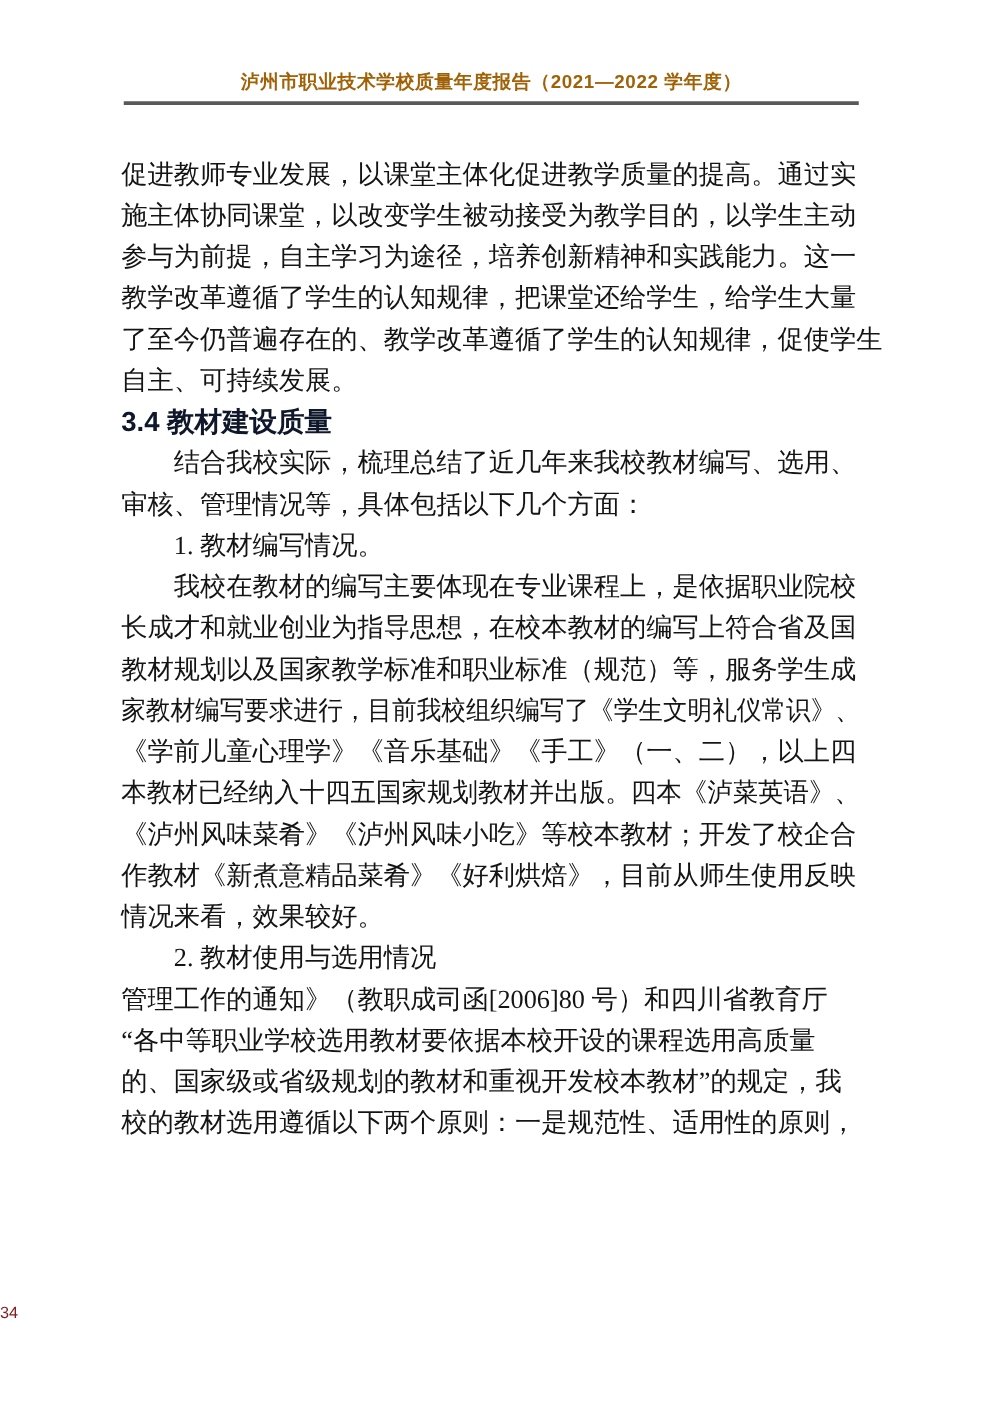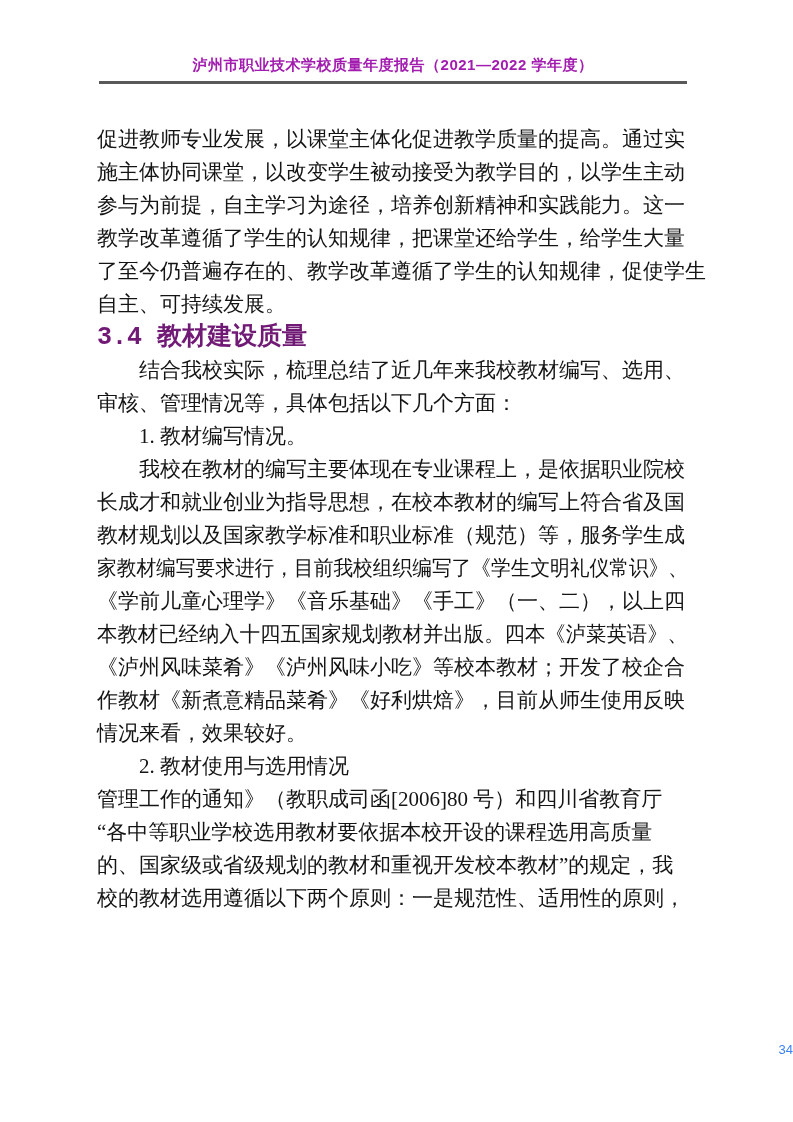--- a/index.html
+++ b/index.html
@@ -18,21 +18,21 @@
     position: absolute;
     top: 56px;
     left: 99px;
     width: 588px;
     text-align: center;
   }
   .header-title {
     font-family: "Liberation Sans", sans-serif;
     font-size: 15px;
     font-weight: 600;
-    color: #a21caf;
+    color: #a16207;
     letter-spacing: 0.5px;
     white-space: nowrap;
   }
   .header-rule {
     margin-top: 6px;
     height: 3px;
     background: #595959;
   }
   .doc {
     position: absolute;
@@ -43,34 +43,34 @@
     font-size: 21px;
     line-height: 33px;
     color: #141414;
   }
   .line {
     height: 33px;
     white-space: nowrap;
     transform-origin: left center;
   }
   .heading {
-    font-family: Liberation Mono, monospace;
+    font-family: Liberation Sans, sans-serif;
     font-weight: 700;
-    font-size: 25px;
-    color: #701a75;
+    font-size: 22px;
+    color: #0f172a;
   }
   .footer {
     position: absolute;
     top: 1042px;
     left: 0;
     width: 100%;
-    text-align: right;
+    text-align: left;
     font-family: "Liberation Sans", sans-serif;
     font-size: 13px;
-    color: #3b82f6;
+    color: #7f1d1d;
   }
 </style>
 </head>
 <body>
 
 <div class="page">
   <div class="header">
     <div class="header-title">泸州市职业技术学校质量年度报告（2021—2022 学年度）</div>
     <div class="header-rule" style="background: rgb(89, 89, 89);"></div>
   </div>

